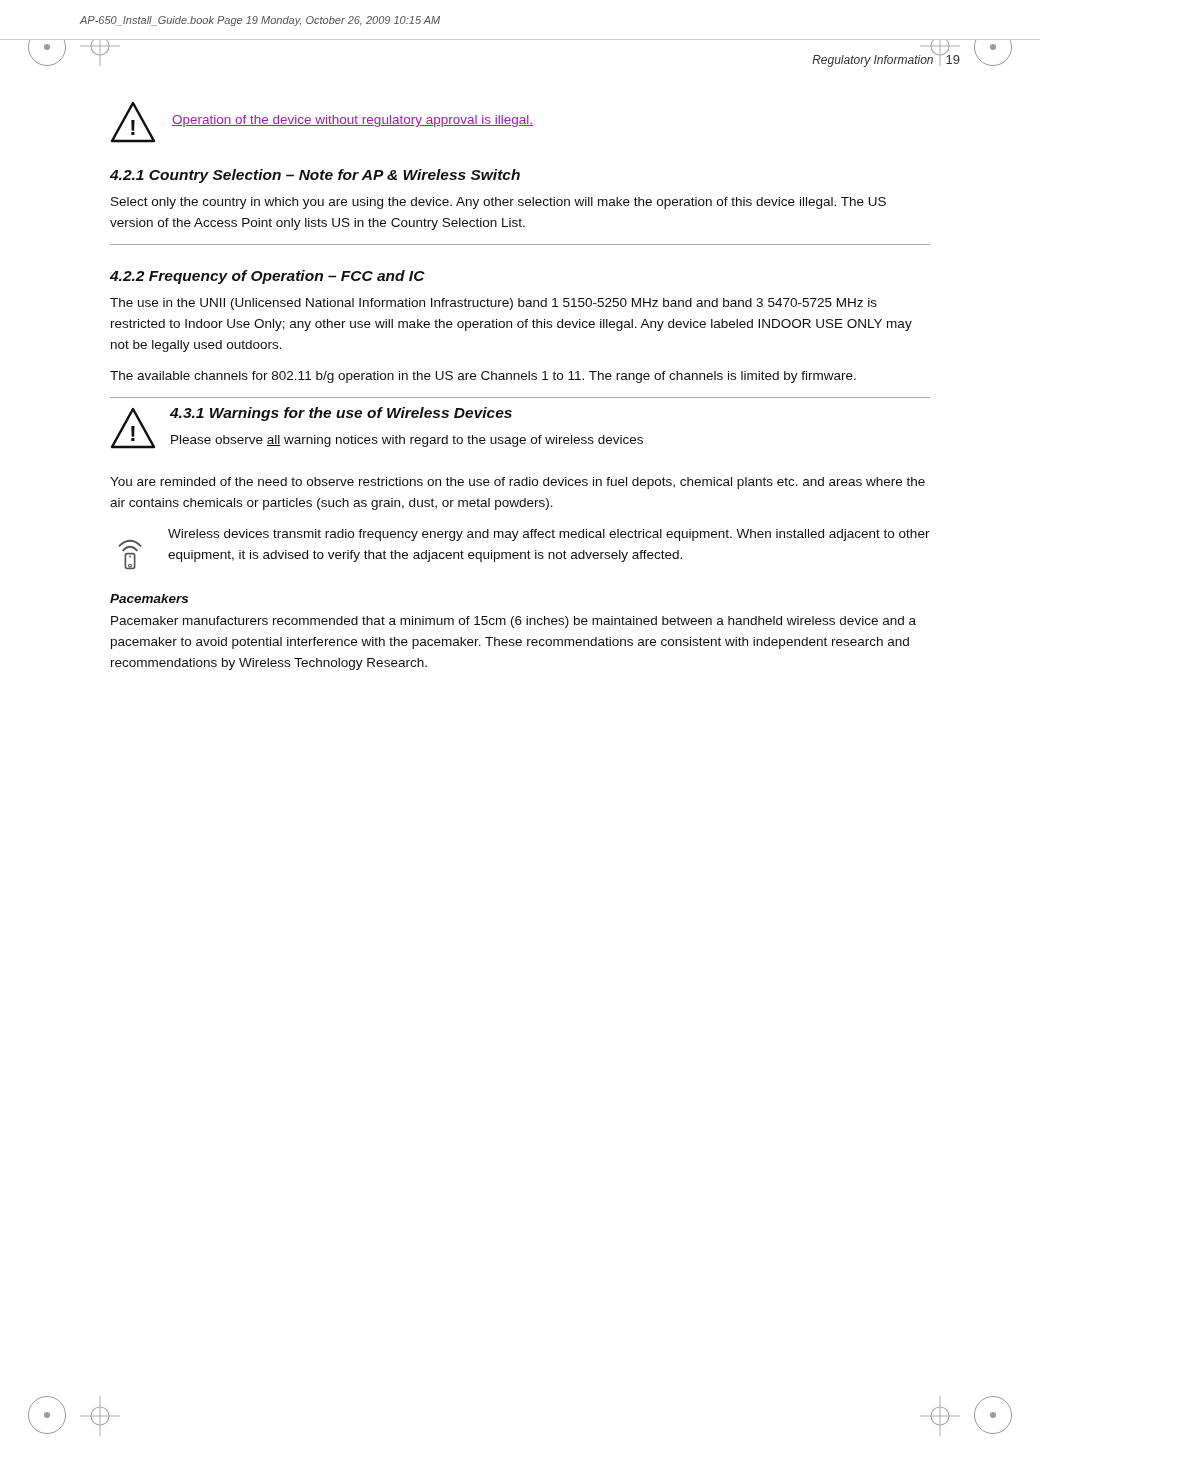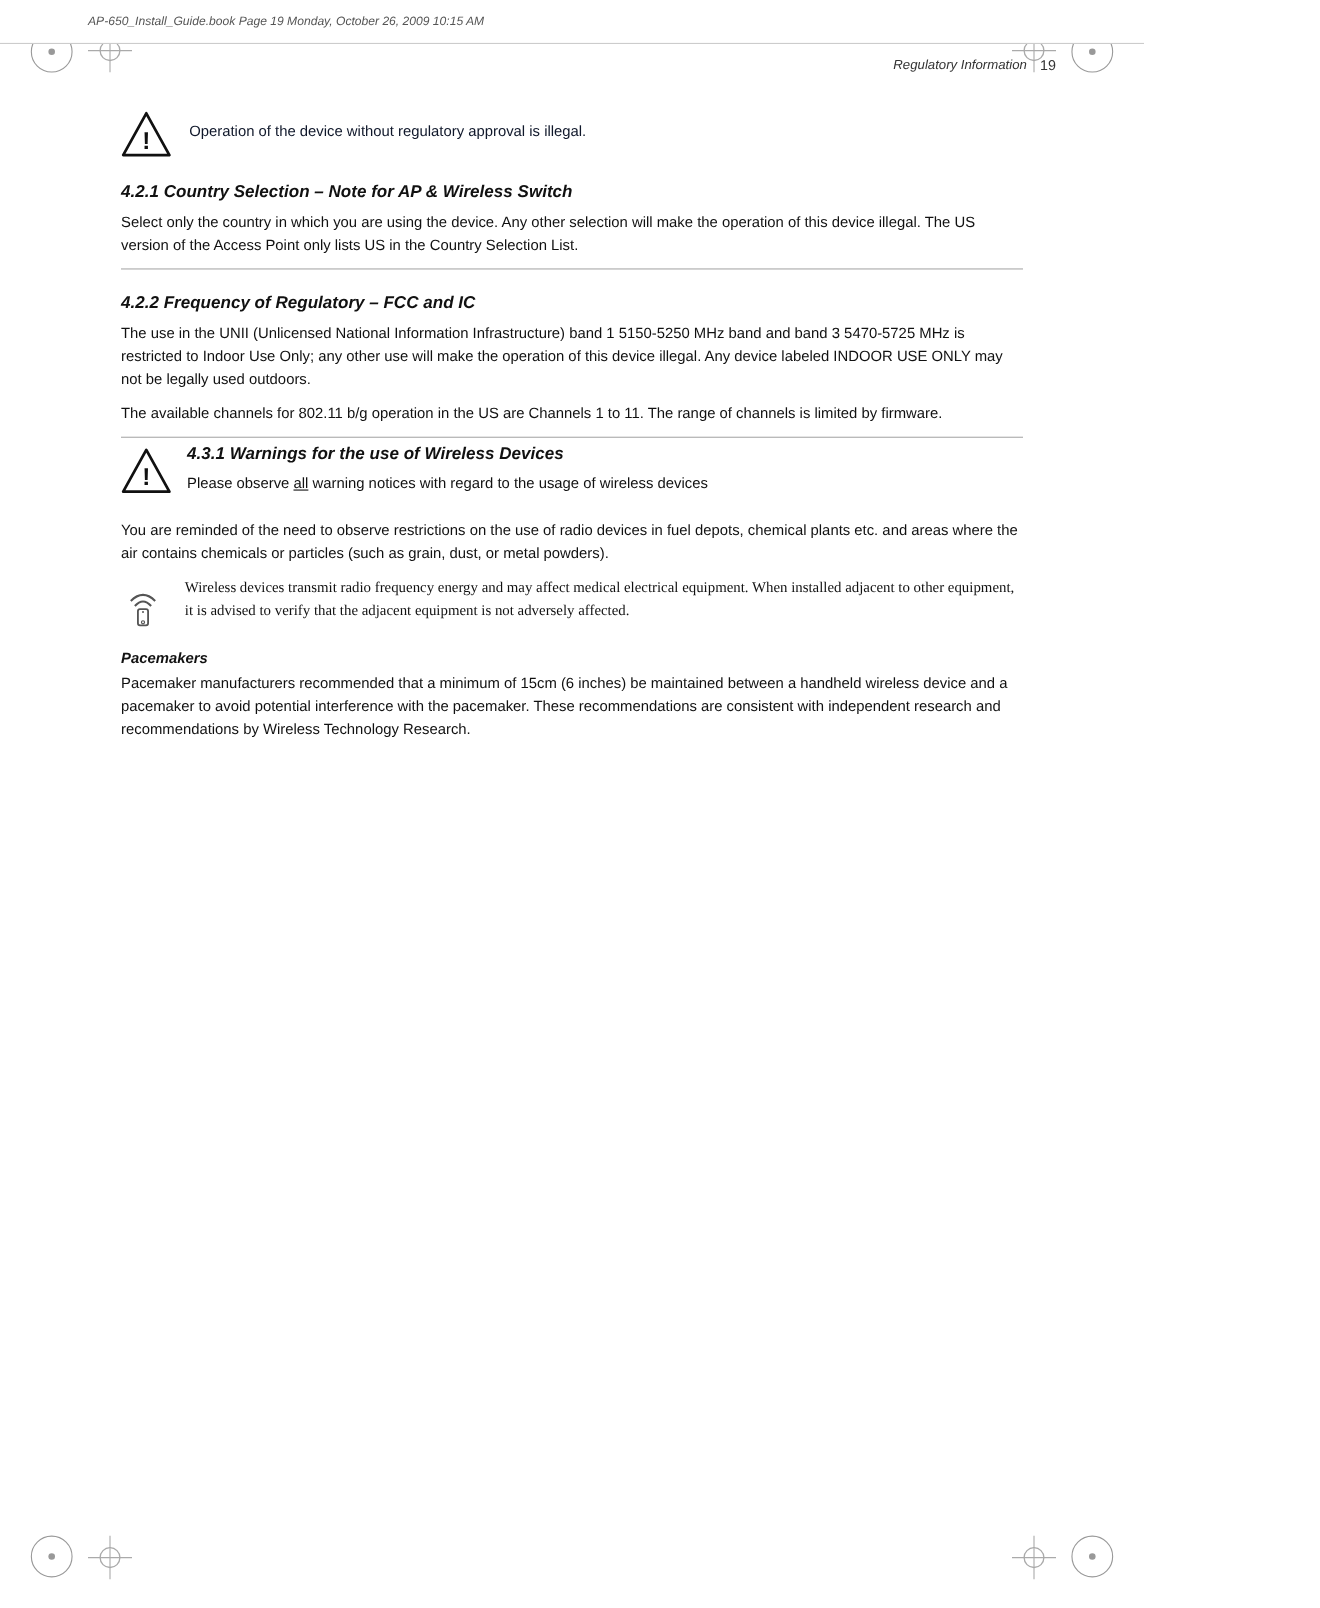--- a/index.html
+++ b/index.html
@@ -75,21 +75,21 @@
       color: #555;
       font-style: italic;
     }
 
     
     .page-header {
       position: absolute;
       top: 52px;
       right: 80px;
       display: flex;
-      align-items: flex-start;
+      align-items: center;
       gap: 12px;
       margin-left: 48px;
     }
     .page-header-title {
       font-size: 12px;
       font-style: italic;
       color: #333;
       font-family: Arial, sans-serif;
     }
     .page-header-number {
@@ -122,21 +122,22 @@
     }
     .warning-icon svg {
       width: 46px;
       height: 44px;
     }
 
     .warning-text {
       font-size: 13.5px;
       line-height: 1.5;
       padding-top: 10px;
-      color: #0f172a;
+      color: #a21caf;
+      text-decoration: underline;
     }
 
     
     .section-h2 {
       font-size: 15.5px;
       font-weight: bold;
       font-style: italic;
       color: #111;
       margin-top: 22px;
       margin-bottom: 8px;
@@ -271,21 +272,21 @@
       <div class="warning-text">Operation of the device without regulatory approval is illegal.</div>
     </div>
 
     <div>
       <div class="section-h2">4.2.1   Country Selection – Note for AP &amp; Wireless Switch</div>
       <p class="body-text">Select only the country in which you are using the device. Any other selection will make the operation of this device illegal.  The US version of the Access Point only lists US in the Country Selection List.</p>
     </div>
 
     <div>
       <hr class="section-rule">
-      <div class="section-h2">4.2.2   Frequency of Regulatory – FCC and IC</div>
+      <div class="section-h2">4.2.2   Frequency of Operation – FCC and IC</div>
       <p class="body-text">The use in the UNII (Unlicensed National Information Infrastructure) band 1 5150-5250 MHz band and band 3 5470-5725 MHz is restricted to Indoor Use Only; any other use will make the operation of this device illegal. Any device labeled INDOOR USE ONLY may not be legally used outdoors.</p>
       <p class="body-text">The available channels for 802.11 b/g operation in the US are Channels 1 to 11. The range of channels is limited by firmware.</p>
     </div>
 
     <div>
       <hr class="section-rule">
 
       <div class="warn-inline">
         <div class="warn-inline-icon">
           <svg viewBox="0 0 46 44" fill="none" xmlns="http://www.w3.org/2000/svg">
@@ -312,21 +313,21 @@
             <svg viewBox="0 0 40 52" fill="none" xmlns="http://www.w3.org/2000/svg">
 
               <path d="M8 22 Q20 10 32 22" stroke="#555" stroke-width="2" fill="none"></path>
               <path d="M12 27 Q20 18 28 27" stroke="#555" stroke-width="2" fill="none"></path>
 
               <rect x="15" y="30" width="10" height="16" rx="2" stroke="#555" stroke-width="1.8" fill="none"></rect>
               <line x1="20" y1="33" x2="20" y2="33" stroke="#555" stroke-width="2" stroke-linecap="round"></line>
               <circle cx="20" cy="43" r="1.5" stroke="#555" stroke-width="1.2" fill="none"></circle>
             </svg>
           </div>
-          <p class="body-text" style="margin-top:0;font-family:Liberation Serif, serif;">Wireless devices transmit radio frequency energy and may affect medical electrical equipment. When installed adjacent to other equipment, it is advised to verify that the adjacent equipment is not adversely affected.</p>
+          <p class="body-text" style="margin-top:0;">Wireless devices transmit radio frequency energy and may affect medical electrical equipment. When installed adjacent to other equipment, it is advised to verify that the adjacent equipment is not adversely affected.</p>
         </div>
 
         <div>
           <div class="section-h3">Pacemakers</div>
           <p class="body-text">Pacemaker manufacturers recommended that a minimum of 15cm (6 inches) be maintained between a handheld wireless device  and a pacemaker to avoid potential  interference with the pacemaker. These recommendations are consistent with independent research and recommendations by Wireless Technology Research.</p>
         </div>
       </div>
     </div>
 
   </div>

